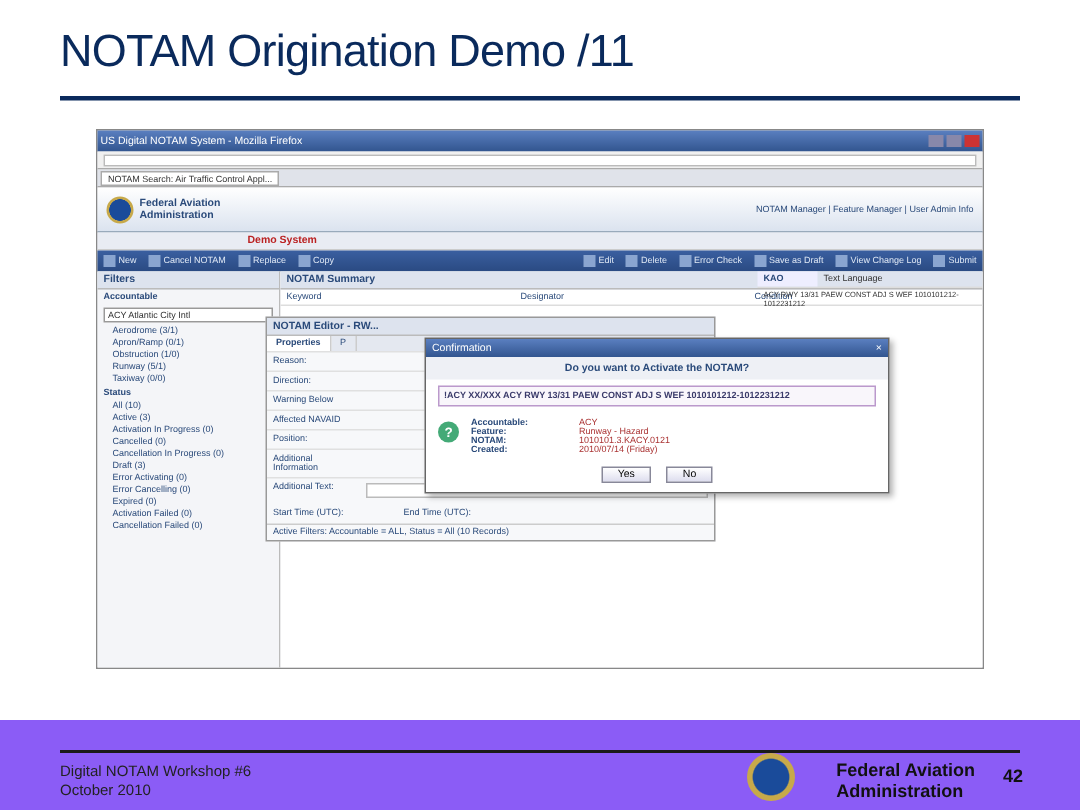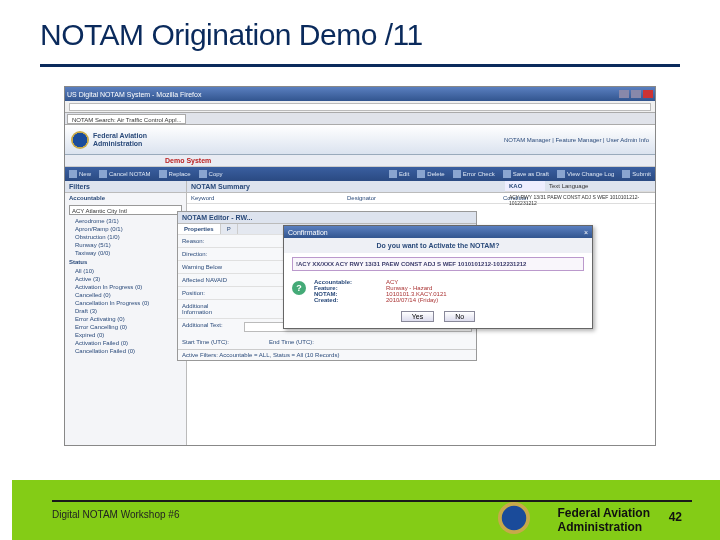--- a/index.html
+++ b/index.html
@@ -58,21 +58,21 @@
   .dlg-q { background: #eef0f5; font-size: 7px; text-align: center; padding: 4px; color: #2a4a7a; font-weight: bold; }
   .dlg-hl { margin: 4px 8px; border: 1px solid #b9c; background: #f9f6fb; font-size: 6px; font-weight: bold; color: #3a3a6a; padding: 3px; }
   .dlg-body { display: flex; padding: 4px 8px 8px 8px; gap: 8px; }
   .helpicon { width: 14px; height: 14px; border-radius: 50%; background: #4a7; color: #fff; font-size: 9px; font-weight: bold; text-align: center; line-height: 14px; margin-top: 2px; }
   .dlg-grid { flex: 1; font-size: 6px; color: #333; }
   .dlg-grid div { display: flex; }
   .dlg-grid .l { width: 72px; color: #2a4a7a; font-weight: bold; }
   .dlg-grid .r { flex: 1; color: #a33; }
   .dlg-btns { text-align: center; padding-bottom: 6px; }
   .dlg-btns button { font-size: 7px; padding: 1px 10px; margin: 0 4px; background: linear-gradient(#fff,#dde); border: 1px solid #889; }
-  .footer { position: absolute; bottom: 0; left: 12px; right: 0; height: 60px; background: #84cc16; }
+  .footer { position: absolute; bottom: 0; left: 0; right: 0; height: 60px; background: #8b5cf6; }
   .foot-rule { position: absolute; top: 20px; left: 40px; width: 640px; height: 2px; background: #1a1a1a; }
   .foot-left { position: absolute; left: 40px; top: 28px; font-size: 10px; color: #222; line-height: 13px; }
   .foot-seal { position: absolute; right: 190px; top: 22px; width: 32px; height: 32px; border-radius: 50%; background: radial-gradient(#1a4b9a 52%, #c7a94a 56%, #c7a94a 74%, transparent 78%); }
   .foot-agency { position: absolute; right: 70px; top: 26px; font-size: 12px; font-weight: bold; color: #111; line-height: 14px; }
   .foot-page { position: absolute; right: 38px; top: 30px; font-size: 12px; font-weight: bold; color: #111; }
 </style>
 </head>
 <body>
 
 <div class="slide">
@@ -267,20 +267,21 @@
           </div>
         </div>
       </div>
     </div>
   </div>
 
   <div class="footer">
     <div class="foot-rule"></div>
     <div class="foot-left">
       <div>Digital NOTAM Workshop #6</div>
+      <div>October 2010</div>
     </div>
     <div class="foot-seal"></div>
     <div class="foot-agency">
       <div>Federal Aviation</div>
       <div>Administration</div>
     </div>
     <div class="foot-page">42</div>
   </div>
 </div>
 

